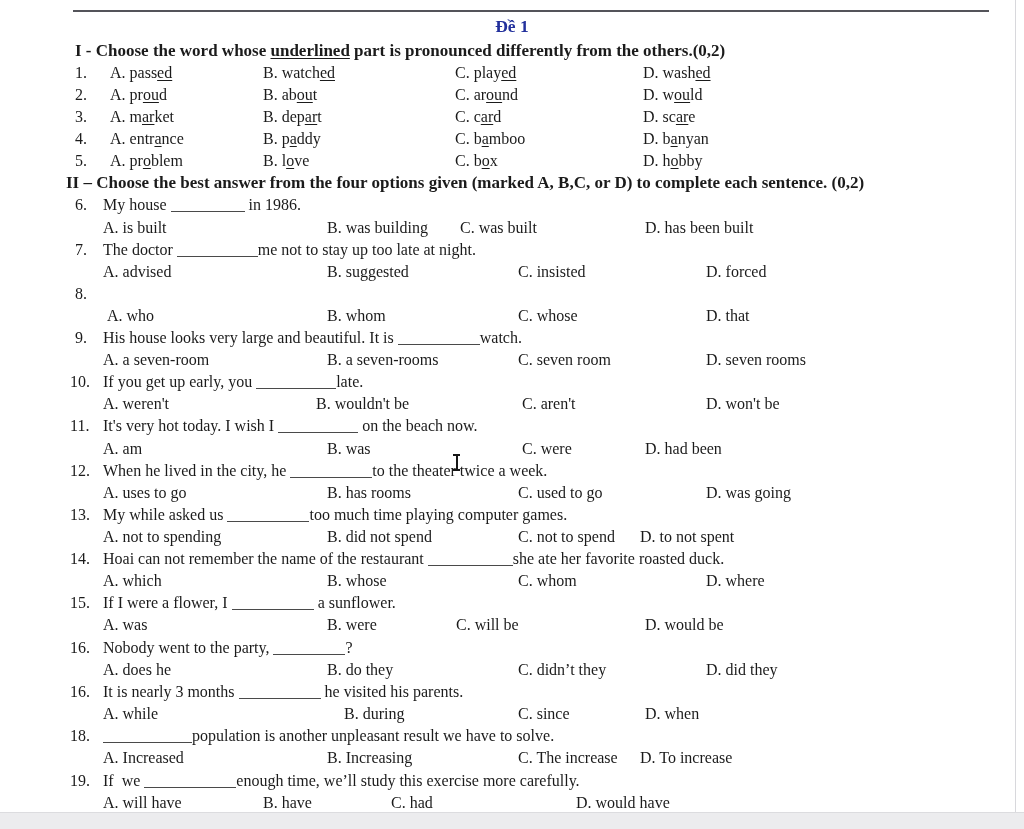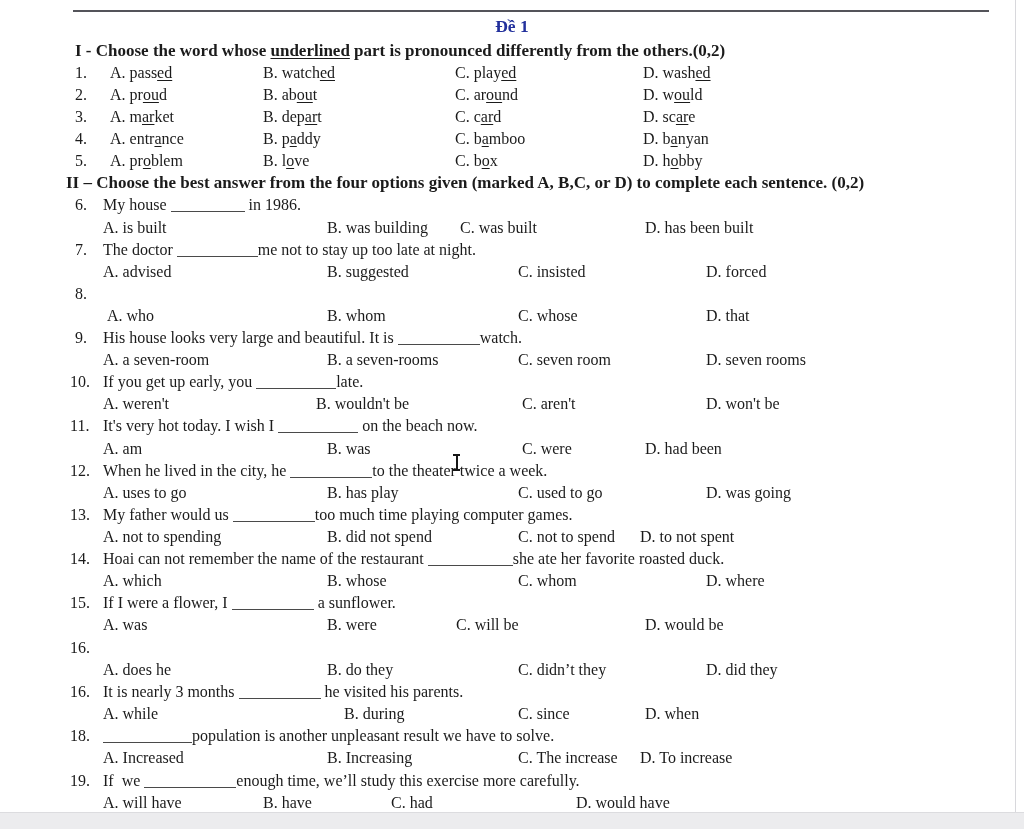--- a/index.html
+++ b/index.html
@@ -135,28 +135,28 @@
   <span class="pos" style="left:522px">C. were</span>
   <span class="pos" style="left:645px">D. had been</span>
 </div>
 
 <div class="ln" style="top:460px">
   <span class="pos" style="left:70px">12.</span>
   <span class="pos" style="left:103px"><span>When he lived in the city, he </span><span class="blank" style="width:82px"></span><span>to the theater twice a week.</span></span>
 </div>
 <div class="ln" style="top:482px">
   <span class="pos" style="left:103px">A. uses to go</span>
-  <span class="pos" style="left:327px">B. has play</span>
+  <span class="pos" style="left:327px">B. has rooms</span>
   <span class="pos" style="left:518px">C. used to go</span>
   <span class="pos" style="left:706px">D. was going</span>
 </div>
 
 <div class="ln" style="top:504px">
   <span class="pos" style="left:70px">13.</span>
-  <span class="pos" style="left:103px"><span>My father would us </span><span class="blank" style="width:82px"></span><span>too much time playing computer games.</span></span>
+  <span class="pos" style="left:103px"><span>My while asked us </span><span class="blank" style="width:82px"></span><span>too much time playing computer games.</span></span>
 </div>
 <div class="ln" style="top:526px">
   <span class="pos" style="left:103px">A. not to spending</span>
   <span class="pos" style="left:327px">B. did not spend</span>
   <span class="pos" style="left:518px">C. not to spend</span>
   <span class="pos" style="left:640px">D. to not spent</span>
 </div>
 
 <div class="ln" style="top:548px">
   <span class="pos" style="left:70px">14.</span>
@@ -175,20 +175,21 @@
 </div>
 <div class="ln" style="top:614px">
   <span class="pos" style="left:103px">A. was</span>
   <span class="pos" style="left:327px">B. were</span>
   <span class="pos" style="left:456px">C. will be</span>
   <span class="pos" style="left:645px">D. would be</span>
 </div>
 
 <div class="ln" style="top:637px">
   <span class="pos" style="left:70px">16.</span>
+  <span class="pos" style="left:103px"><span>Nobody went to the party, </span><span class="blank" style="width:72px"></span><span>?</span></span>
 </div>
 <div class="ln" style="top:659px">
   <span class="pos" style="left:103px">A. does he</span>
   <span class="pos" style="left:327px">B. do they</span>
   <span class="pos" style="left:518px">C. didn’t they</span>
   <span class="pos" style="left:706px">D. did they</span>
 </div>
 
 <div class="ln" style="top:681px">
   <span class="pos" style="left:70px">16.</span>

